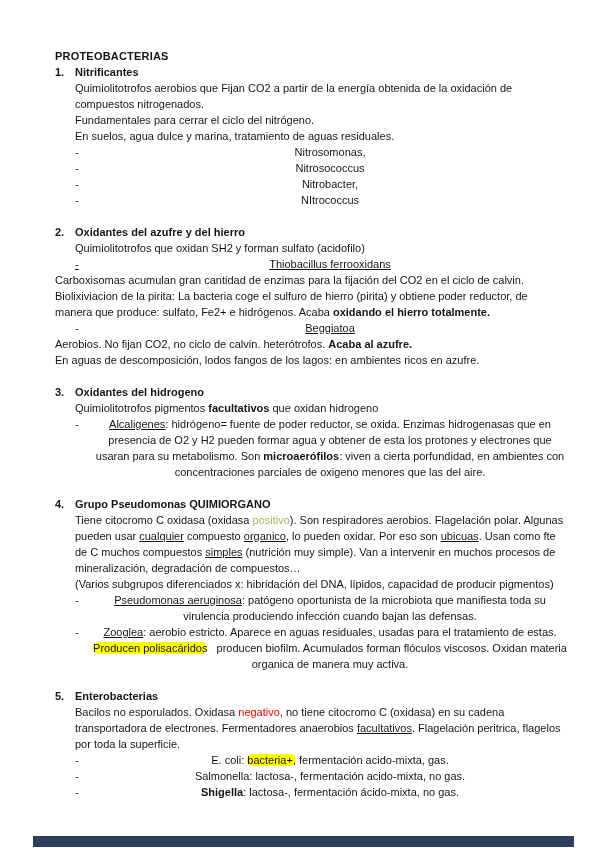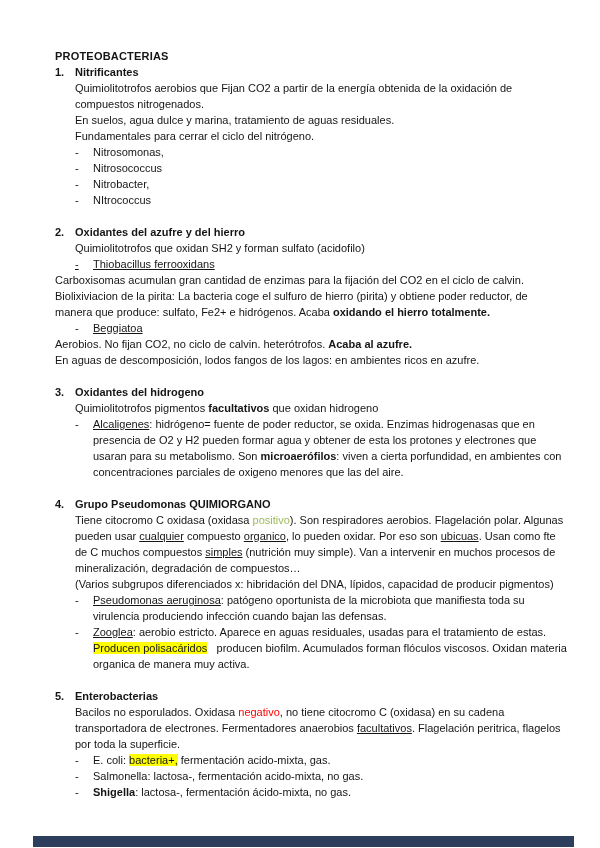--- a/index.html
+++ b/index.html
@@ -17,47 +17,47 @@
   }
   .doc-title{font-weight:bold;letter-spacing:.2px;}
   .section{margin-top:16px;}
   .section:first-of-type{margin-top:0;}
   .sec-head{display:flex;font-weight:bold;}
   .sec-num{width:20px;flex:none;}
   .para{margin-left:20px;}
   .bullet{margin-left:20px;display:flex;}
   .dash{width:18px;flex:none;}
   .dash.u-dash{text-decoration:underline;}
-  .bullet-text{flex:1;min-width:0;}
+  .bullet-text{flex:1;min-width:0;text-align:center;}
   .sub{}
   span.b{font-weight:bold;}
   span.u{text-decoration:underline;}
-  span.hl{background:var(--hl,#ffff00);}
+  span.hl{background:var(--hl,#ffff00);border-radius:6px;}
   span.green{color:var(--green,#9bbb59);}
   span.red{color:var(--red,#ff0000);}
   .footer-bar{
     position:absolute;left:33px;bottom:1px;width:541px;height:11px;
     background:var(--bar,#2c3e5c);
   }
 </style>
 </head>
 <body>
 
 <div class="page">
   <div class="doc">
     <div class="doc-title">PROTEOBACTERIAS</div>
     <div id="sections">
         <div class="section">
           <div class="sec-head">
             <span class="sec-num">1.</span>
             <span class="sec-title">Nitrificantes</span>
           </div>
           <div class="para"><span>Quimiolitotrofos aerobios que Fijan CO2 a partir de la energía obtenida de la oxidación de compuestos nitrogenados.</span></div>
+          <div class="para"><span>Fundamentales para cerrar el ciclo del nitrógeno.</span></div>
           <div class="para"><span>En suelos, agua dulce y marina, tratamiento de aguas residuales.</span></div>
-          <div class="para"><span>Fundamentales para cerrar el ciclo del nitrógeno.</span></div>
           <div class="bullet">
             <span class="dash">-</span>
             <div class="bullet-text"><span>Nitrosomonas,</span></div>
           </div>
           <div class="bullet">
             <span class="dash">-</span>
             <div class="bullet-text"><span>Nitrosococcus</span></div>
           </div>
           <div class="bullet">
             <span class="dash">-</span>

